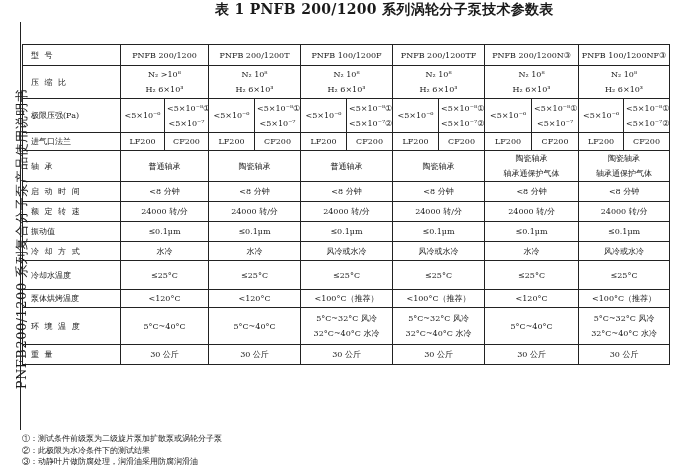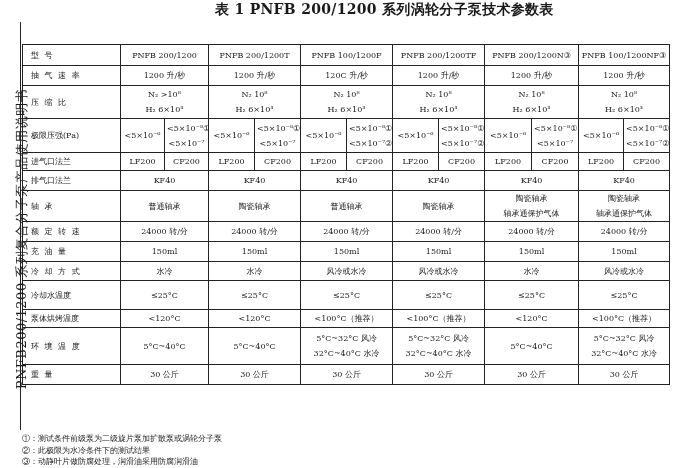--- a/index.html
+++ b/index.html
@@ -50,29 +50,20 @@
       <tr class="hdr" style="height:21px">
     <td class="lbl">型          号</td>
     <td colspan="2">PNFB 200/1200</td>
     <td colspan="2">PNFB 200/1200T</td>
     <td colspan="2">PNFB 100/1200F</td>
     <td colspan="2">PNFB 200/1200TF</td>
     <td colspan="2">PNFB 200/1200N③</td>
     <td colspan="2">PNFB 100/1200NF③</td>
   </tr>
 
-  <tr style="height:20px">
-    <td class="lbl">抽 气 速 率</td>
-    <td colspan="2">1200 升/秒</td>
-    <td colspan="2">1200 升/秒</td>
-    <td colspan="2">120C 升/秒</td>
-    <td colspan="2">1200 升/秒</td>
-    <td colspan="2">1200 升/秒</td>
-    <td colspan="2">1200 升/秒</td>
-  </tr>
 
   <tr style="height:33px">
     <td class="lbl">压   缩   比</td>
     <td colspan="2" class="stack">
           <span>N₂  &gt;10⁸</span>
           <span>H₂  6×10³</span>
         </td>
     <td colspan="2" class="stack">
           <span>N₂  10⁸</span>
           <span>H₂  6×10³</span>
@@ -138,68 +129,68 @@
     <td>LF200</td>
     <td>CF200</td>
     <td>LF200</td>
     <td>CF200</td>
     <td>LF200</td>
     <td>CF200</td>
     <td>LF200</td>
     <td>CF200</td>
   </tr>
 
-  <tr style="height:20px">
-    <td class="lbl" style="letter-spacing:0">排气口法兰</td>
-    <td colspan="2">KF40</td>
-    <td colspan="2">KF40</td>
-    <td colspan="2">KF40</td>
-    <td colspan="2">KF40</td>
-    <td colspan="2">KF40</td>
-    <td colspan="2">KF40</td>
-  </tr>
 
   <tr style="height:31px">
     <td class="lbl">轴          承</td>
     <td colspan="2">普通轴承</td>
     <td colspan="2">陶瓷轴承</td>
     <td colspan="2">普通轴承</td>
     <td colspan="2">陶瓷轴承</td>
     <td colspan="2" class="stack">
           <span>陶瓷轴承</span>
           <span>轴承通保护气体</span>
         </td>
     <td colspan="2" class="stack">
           <span>陶瓷轴承</span>
           <span>轴承通保护气体</span>
         </td>
   </tr>
 
+  <tr style="height:20px">
+    <td class="lbl">启 动 时 间</td>
+    <td colspan="2">&lt;8 分钟</td>
+    <td colspan="2">&lt;8 分钟</td>
+    <td colspan="2">&lt;8 分钟</td>
+    <td colspan="2">&lt;8 分钟</td>
+    <td colspan="2">&lt;8 分钟</td>
+    <td colspan="2">&lt;8 分钟</td>
+  </tr>
 
   <tr style="height:20px">
     <td class="lbl">额 定 转 速</td>
     <td colspan="2">24000 转/分</td>
     <td colspan="2">24000 转/分</td>
     <td colspan="2">24000 转/分</td>
     <td colspan="2">24000 转/分</td>
     <td colspan="2">24000 转/分</td>
     <td colspan="2">24000 转/分</td>
   </tr>
 
-
-
-  <tr style="height:20px">
-    <td class="lbl">充    油    量</td>
-    <td colspan="2">150ml</td>
-    <td colspan="2">150ml</td>
-    <td colspan="2">150ml</td>
-    <td colspan="2">150ml</td>
-    <td colspan="2">150ml</td>
-    <td colspan="2">150ml</td>
-  </tr>
+  <tr style="height:20px">
+    <td class="lbl" style="letter-spacing:0">振动值</td>
+    <td colspan="2">≤0.1μm</td>
+    <td colspan="2">≤0.1μm</td>
+    <td colspan="2">≤0.1μm</td>
+    <td colspan="2">≤0.1μm</td>
+    <td colspan="2">≤0.1μm</td>
+    <td colspan="2">≤0.1μm</td>
+  </tr>
+
+
 
 
   <tr style="height:19px">
     <td class="lbl">冷 却 方 式</td>
     <td colspan="2">水冷</td>
     <td colspan="2">水冷</td>
     <td colspan="2">风冷或水冷</td>
     <td colspan="2">风冷或水冷</td>
     <td colspan="2">水冷</td>
     <td colspan="2">风冷或水冷</td>

